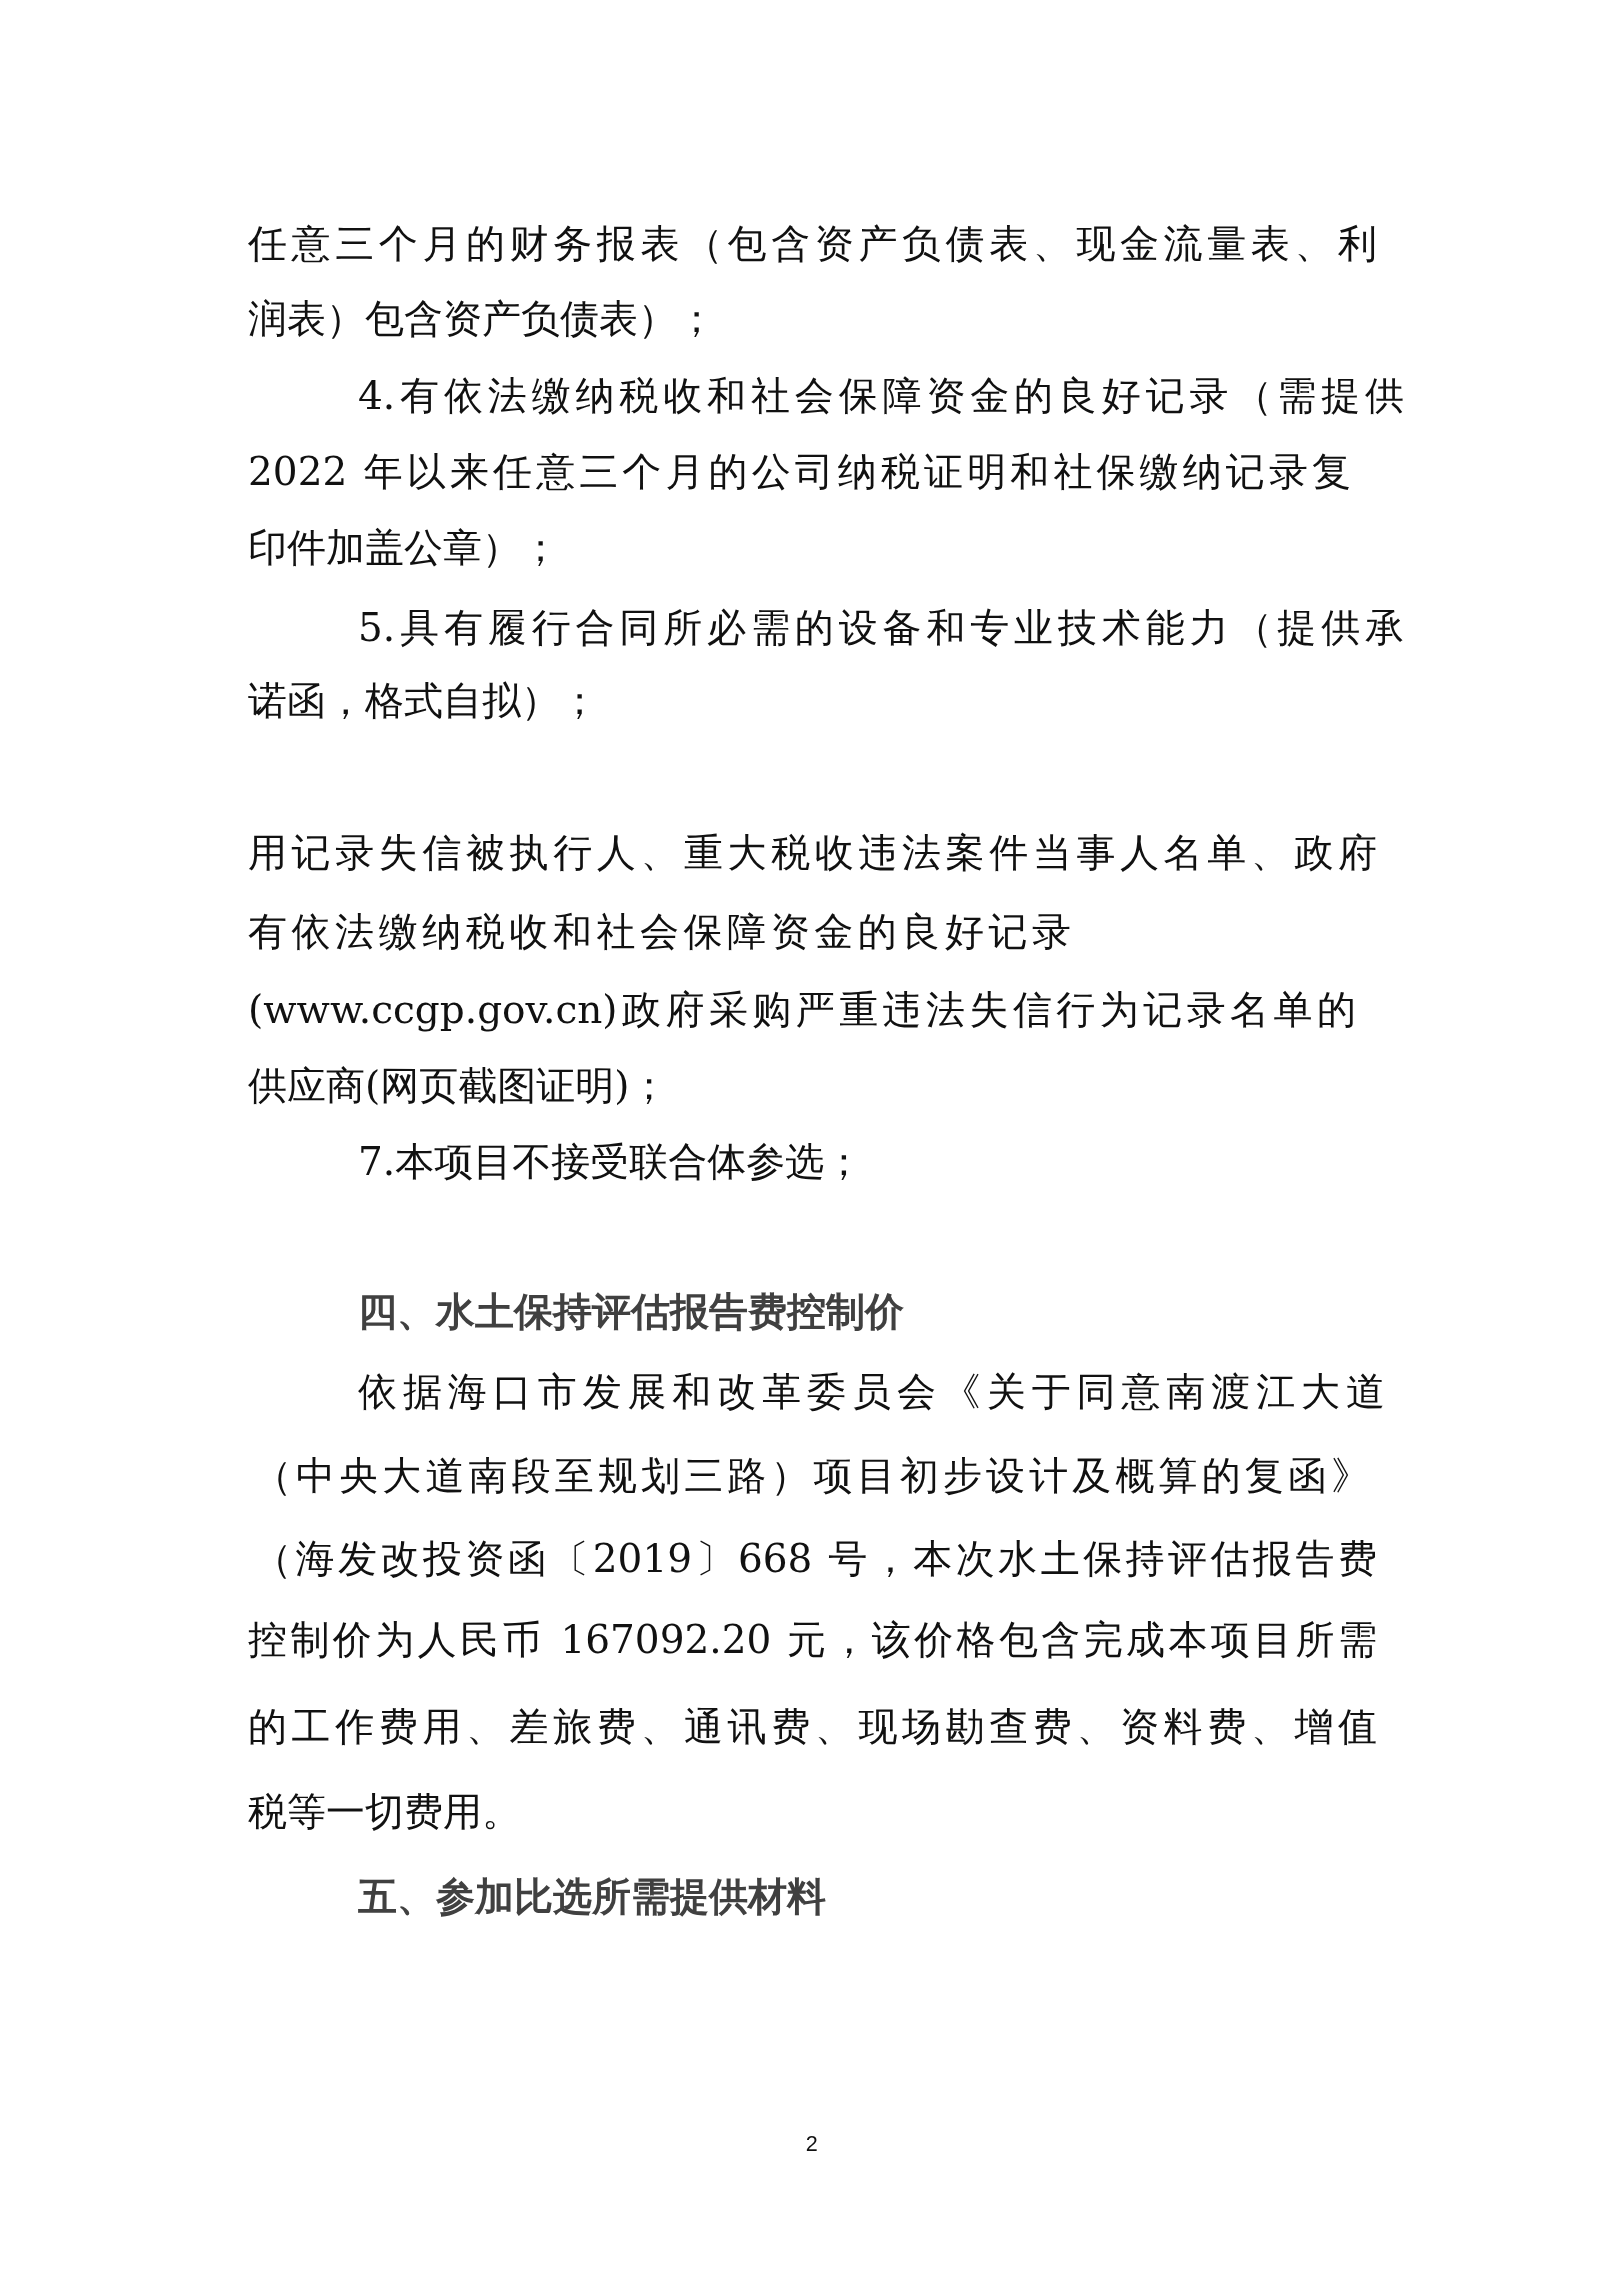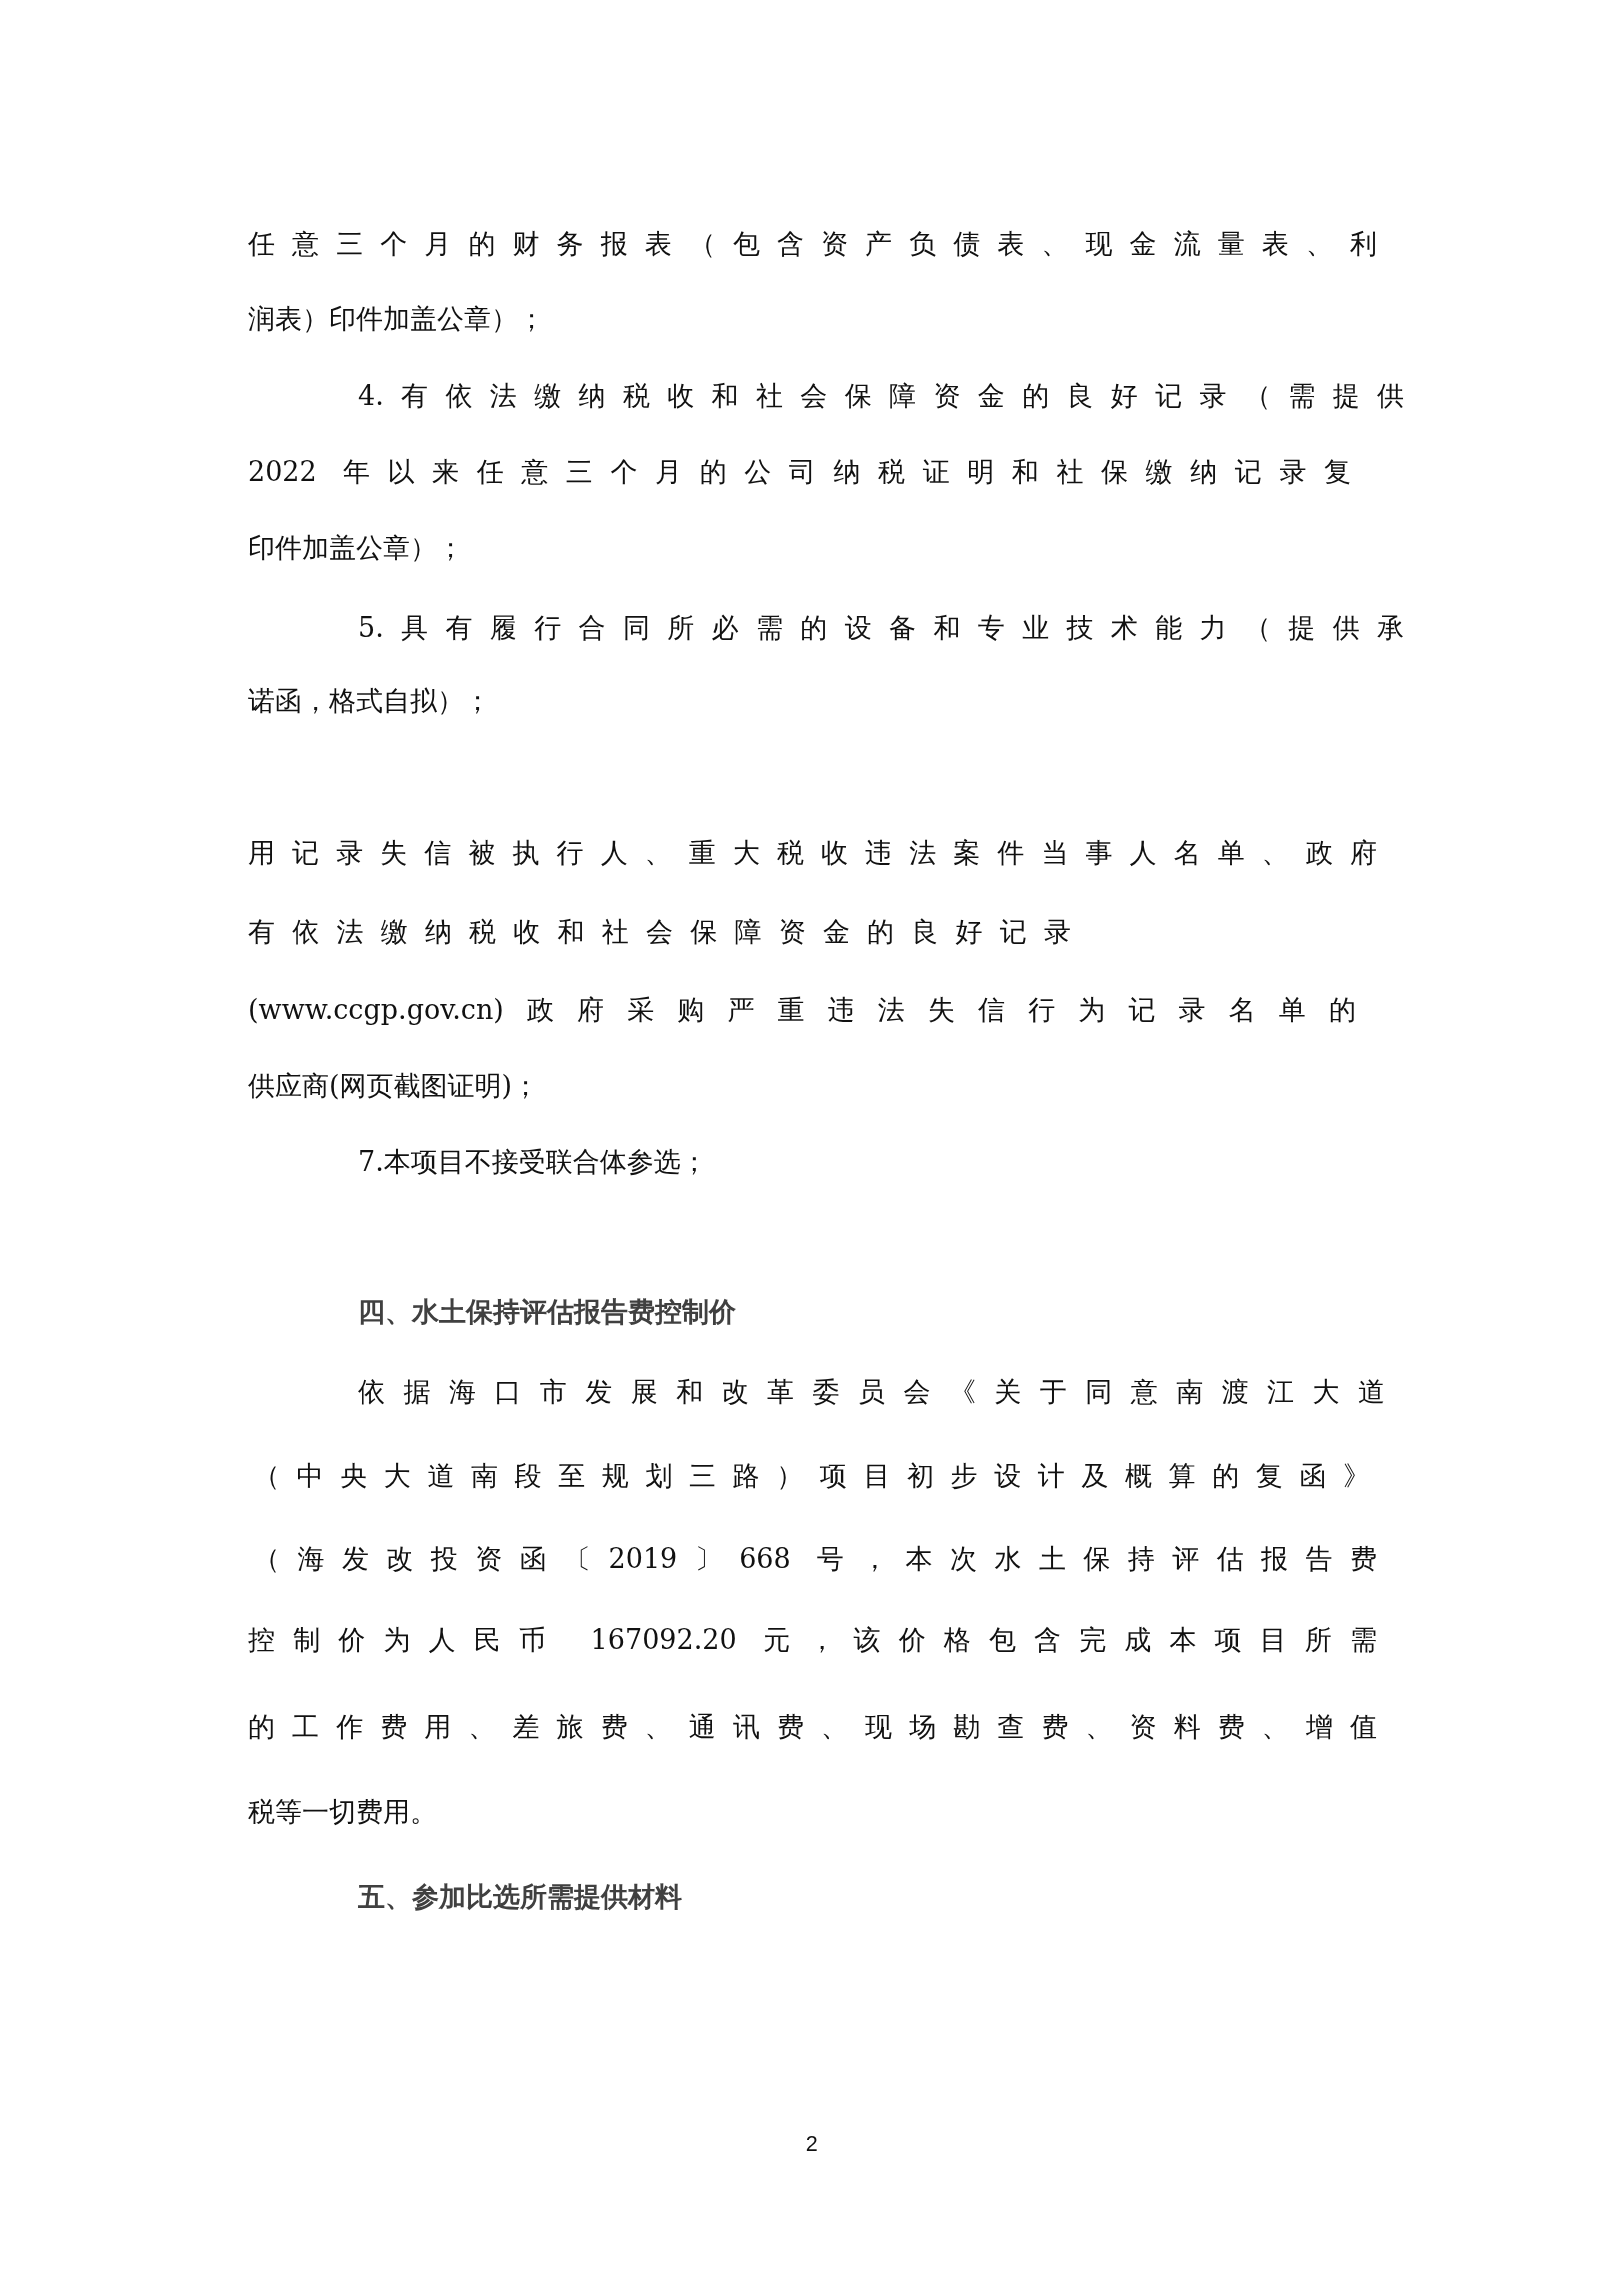--- a/index.html
+++ b/index.html
@@ -3,21 +3,21 @@
 <meta charset="utf-8">
 <style>
   html, body { margin: 0; padding: 0; background: #ffffff; }
   body { width: 1621px; height: 2293px; position: relative; overflow: hidden; }
   .page { position: absolute; left: 0; top: 0; width: 1621px; height: 2293px; background: #fff; }
   .line {
     position: absolute;
     left: 248px;
     width: 1129px;
     font-family: "DejaVu Serif", "Liberation Serif", serif;
-    font-size: 27px;
+    font-size: 39px;
     line-height: 47px;
     height: 47px;
     color: #111;
     white-space: nowrap;
     letter-spacing: 0;
   }
   .justify { text-align: justify; text-align-last: justify; }
   .indent { left: 331px; width: 1046px; margin-left: 27px; }
   .heading {
     font-family: "DejaVu Sans", "Liberation Sans", sans-serif;
@@ -30,21 +30,21 @@
     width: 23.5px; text-align: center;
     font-family: "Liberation Sans", "DejaVu Sans", sans-serif;
     font-size: 21.6px; color: #111;
   }
 </style>
 </head>
 <body>
 
 <div class="page">
   <div class="line justify" style="top:220px">任意三个月的财务报表（包含资产负债表、现金流量表、利</div>
-  <div class="line" style="top:295px">润表）印件加盖公章）；</div>
+  <div class="line" style="top:295px">润表）包含资产负债表）；</div>
 
   <div class="line justify indent" style="top:372px">4.有依法缴纳税收和社会保障资金的良好记录（需提供</div>
   <div class="line" style="top:448px;width:1103px;text-align:justify;text-align-last:justify">2022 年以来任意三个月的公司纳税证明和社保缴纳记录复</div>
   <div class="line" style="top:524px">印件加盖公章）；</div>
 
   <div class="line justify indent" style="top:604px">5.具有履行合同所必需的设备和专业技术能力（提供承</div>
   <div class="line" style="top:677px">诺函，格式自拟）；</div>
 
   <div class="line justify" style="top:829px">用记录失信被执行人、重大税收违法案件当事人名单、政府</div>
   <div class="line" style="top:908px;width:823px;text-align:justify;text-align-last:justify">有依法缴纳税收和社会保障资金的良好记录</div>

